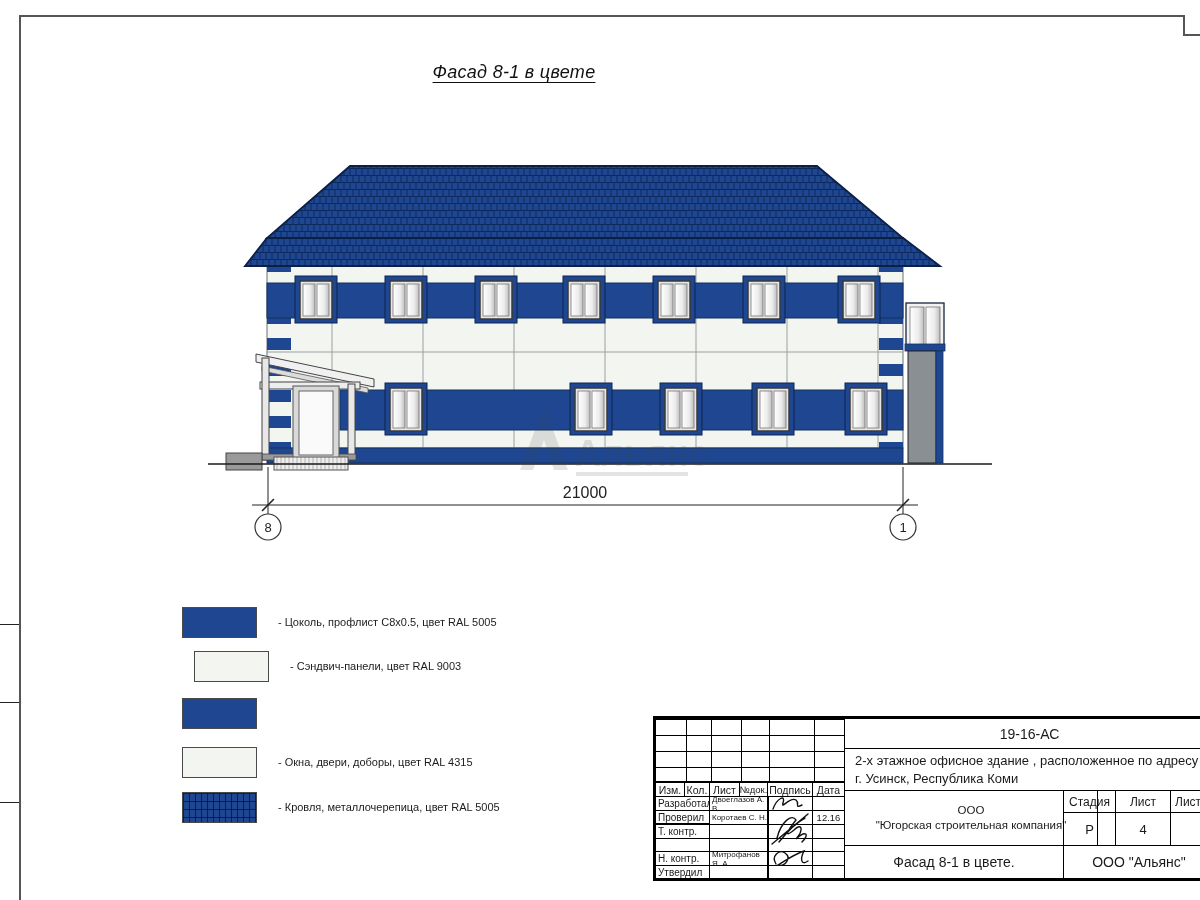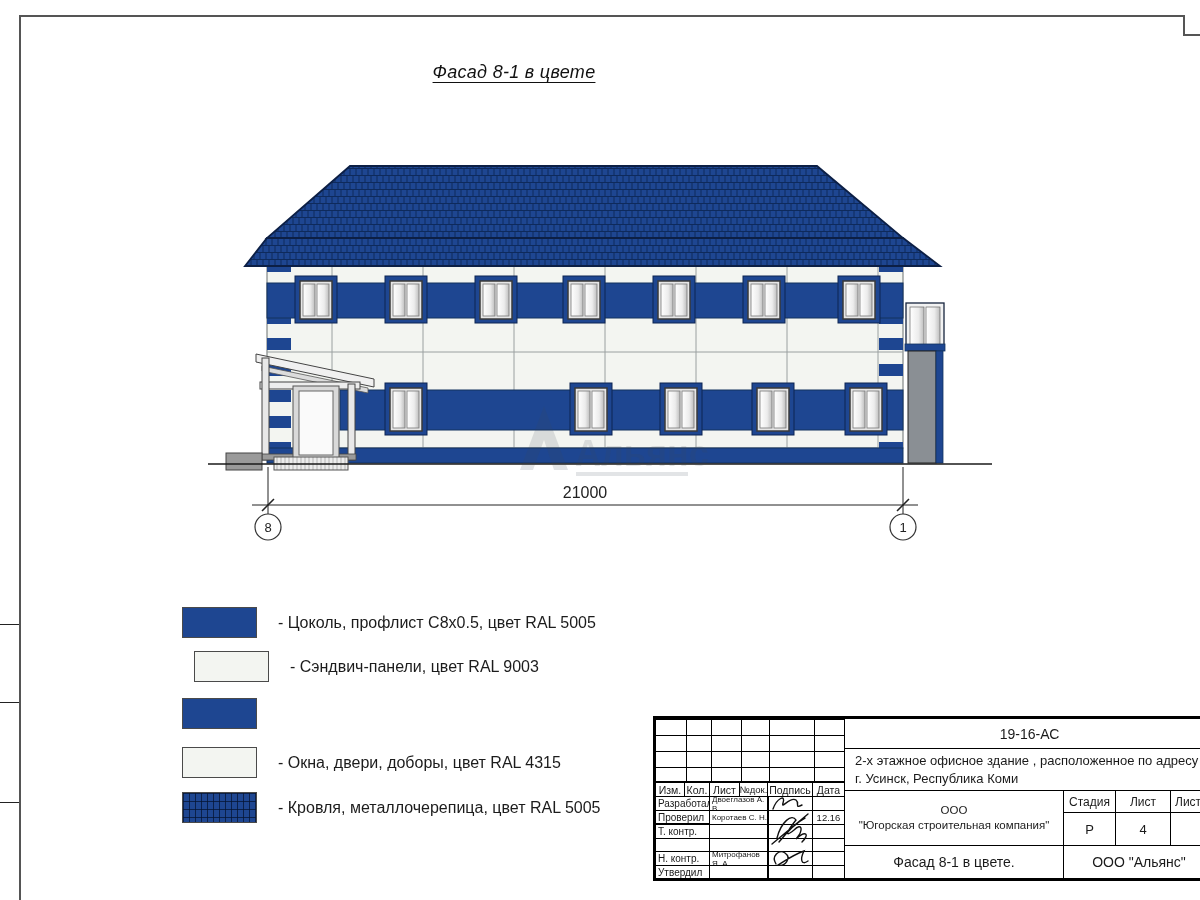--- a/index.html
+++ b/index.html
@@ -20,21 +20,21 @@
   .legend-item{position:absolute;left:0;display:flex;align-items:center;}
   .swatch{width:75px;height:31px;box-sizing:border-box;border:1.5px solid #4a4a4a;flex:0 0 75px;}
   .s-blue{background:#1e4691;}
   .s-white{background:#f3f5f1;}
   .s-roof{
     background-color:#1e4691;
     background-image:
       repeating-linear-gradient(90deg, rgba(5,20,50,.75) 0 1px, transparent 1px 6px),
       repeating-linear-gradient(180deg, rgba(5,20,50,.75) 0 1px, transparent 1px 8px);
   }
-  .legend-label{margin-left:21px;font-size:16px;line-height:17px;color:#1c1c1c;white-space:nowrap;}
+  .legend-label{margin-left:21px;font-size:11px;line-height:17px;color:#1c1c1c;white-space:nowrap;}
   
   .cell{
     position:absolute;box-sizing:border-box;border:1px solid #000;
     display:flex;align-items:center;justify-content:center;
     overflow:hidden;background:transparent;
   }
   .cell.left{justify-content:flex-start;}
   .tb-outer{position:absolute;left:653px;top:716px;width:562px;height:165px;border:2px solid #000;box-sizing:border-box;}
   .h-small{font-size:10.5px;}
   .role{font-size:10px;padding-left:2px;}
@@ -306,21 +306,21 @@
 
 <div class="cell" style="left:844px;top:718px;width:371px;height:31px;font-size:14px;">19-16-АС</div>
 
 <div class="cell left" style="left:844px;top:748px;width:371px;height:43px;">
   <div style="padding-left:10px;font-size:13px;line-height:18px;">
     <div>2-х этажное офисное здание , расположенное по адресу</div>
     <div>г. Усинск, Республика Коми</div>
   </div>
 </div>
 
-<div class="cell" style="left:844px;top:790px;width:220px;height:56px;">
+<div class="cell" style="left:844px;top:790px;width:254px;height:56px;">
   <div style="text-align:center;font-size:11.5px;line-height:15px;">
     <div>ООО</div>
     <div>"Югорская строительная компания"</div>
   </div>
 </div>
 
 <div class="cell" style="left:1063px;top:790px;width:53px;height:23px;font-size:12px;">Стадия</div>
 <div class="cell" style="left:1115px;top:790px;width:56px;height:23px;font-size:12px;">Лист</div>
 <div class="cell" style="left:1170px;top:790px;width:45px;height:23px;font-size:12px;justify-content:flex-start;padding-left:4px;">Листов</div>
 <div class="cell val" style="left:1063px;top:812px;width:53px;height:34px;">Р</div>

